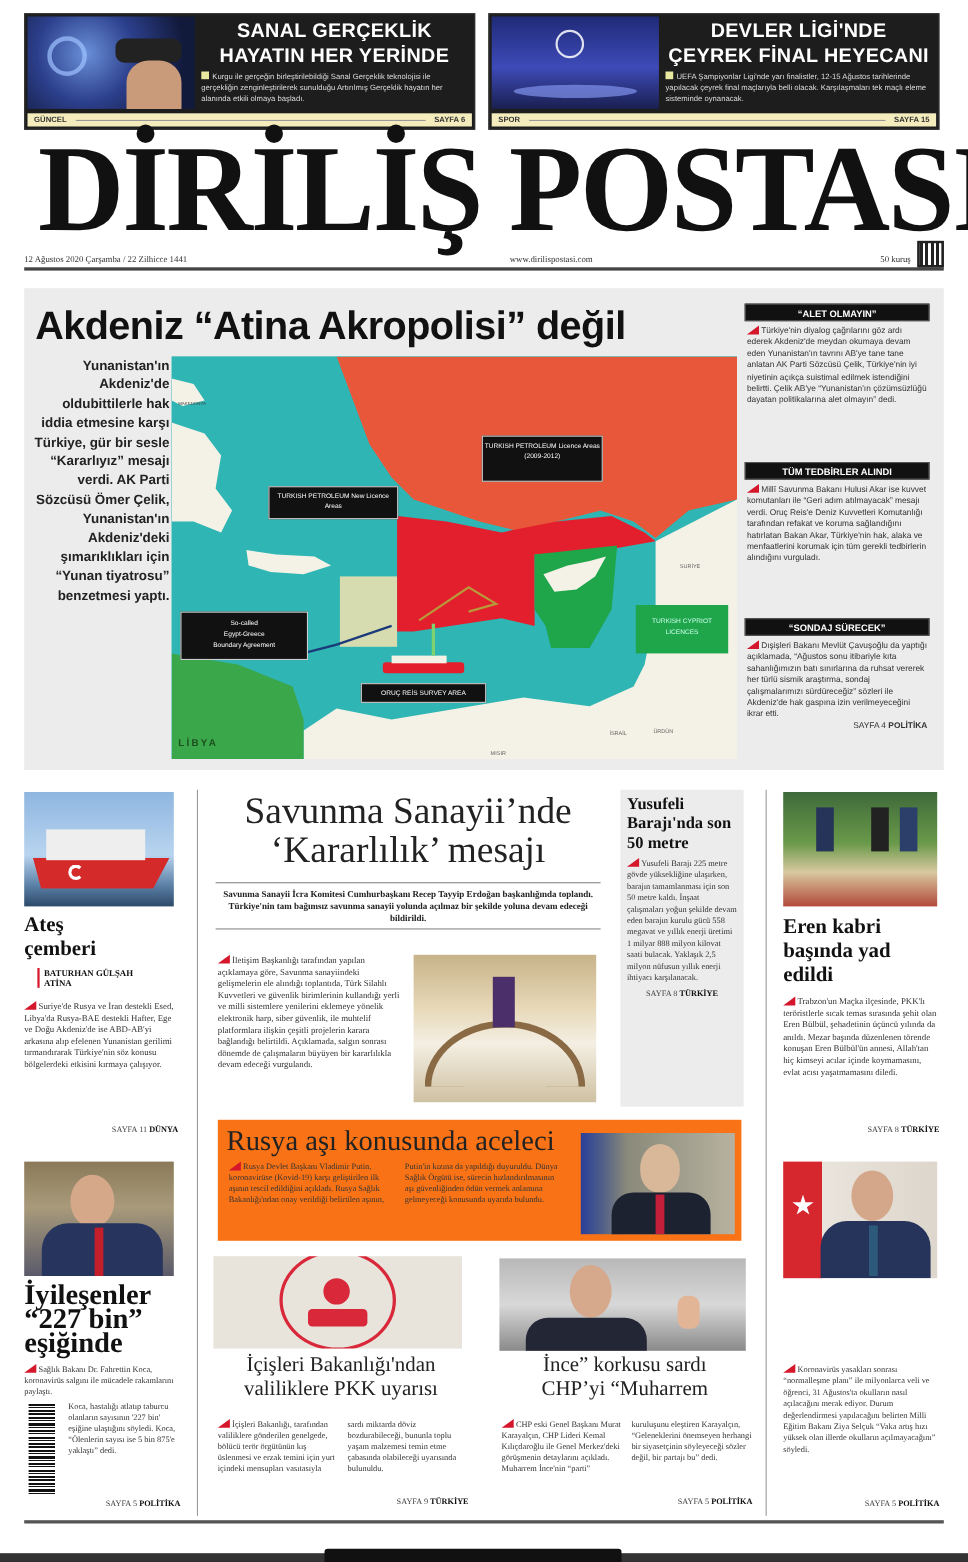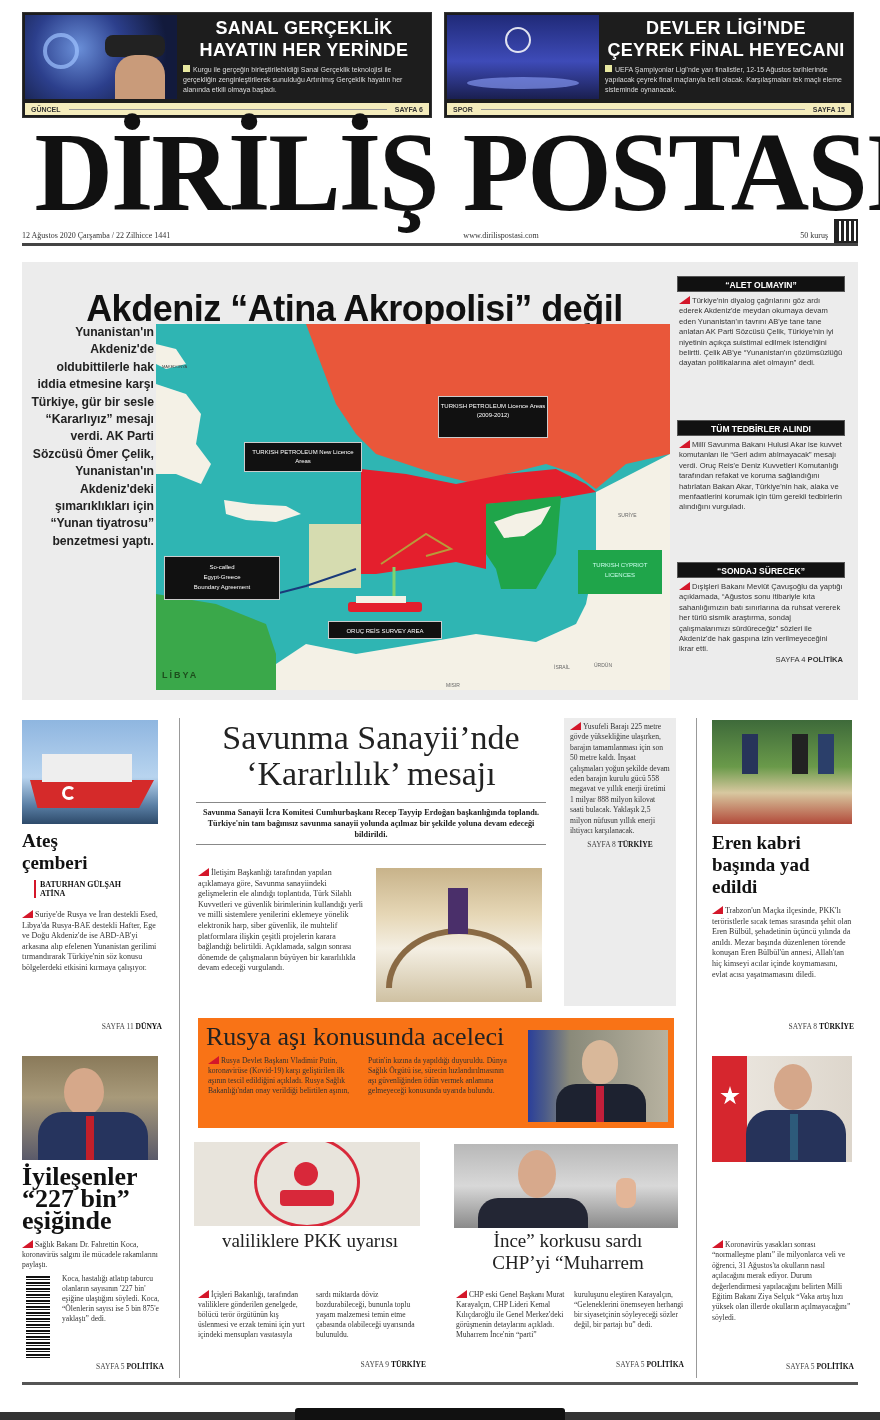--- a/index.html
+++ b/index.html
@@ -9,21 +9,21 @@
 .promo{background:#1d1d1d;border:1px solid #333;color:#fff}
 .promo .img{position:absolute;left:2px;top:2px;width:152px;height:84px}
 .promo h2{position:absolute;left:160px;right:6px;top:4px;font-family:"Liberation Sans",sans-serif;font-weight:900;font-size:18px;line-height:22px;text-align:center;letter-spacing:0.3px}
 .promo p{position:absolute;left:160px;right:6px;top:52px;font-family:"Liberation Sans",sans-serif;font-size:7px;line-height:10px;color:#ddd}
 .promo p .sq{display:inline-block;width:7px;height:7px;background:#e8e8a0;margin-right:3px}
 .promo .foot{position:absolute;left:2px;right:2px;bottom:2px;height:12px;background:#f4ecbc;color:#333;font-family:"Liberation Sans",sans-serif;font-size:7px;font-weight:bold;display:flex;justify-content:space-between;align-items:center;padding:0 6px}
 .promo .foot .line{flex:1;height:1px;background:#999;margin:0 8px}
 .masthead{left:22px;top:118px;width:836px;height:108px;font-family:"Liberation Serif",serif;font-weight:900;font-size:112px;line-height:108px;letter-spacing:-2px;text-align:center;white-space:nowrap;transform:scaleX(0.97)}
 .dateline{left:22px;top:228px;width:836px;height:18px;border-bottom:3px solid #444;font-size:8px;color:#333;display:flex;align-items:center}
 .mainbox{left:22px;top:262px;width:836px;height:438px;background:#ececec}
-.mainbox h1{position:absolute;left:10px;top:25px;width:645px;font-family:"Liberation Sans",sans-serif;font-weight:900;font-size:36px;line-height:44px;text-align:center;letter-spacing:-0.5px;white-space:nowrap}
+.mainbox h1{position:absolute;left:10px;top:12px;width:645px;font-family:"Liberation Sans",sans-serif;font-weight:900;font-size:36px;line-height:44px;letter-spacing:-0.5px;white-space:nowrap}
 .lead{position:absolute;left:6px;top:62px;width:126px;font-family:"Liberation Sans",sans-serif;font-weight:bold;font-size:12.2px;line-height:17.4px;text-align:right;color:#222}
 .map{position:absolute;left:134px;top:62px;width:514px;height:366px;background:#2fb5b3;overflow:hidden}
 .sidebox{position:absolute;left:655px;width:168px}
 .sidebox .bar{background:#111;color:#fff;font-family:"Liberation Sans",sans-serif;font-weight:bold;font-size:8.5px;text-align:center;height:16px;line-height:16px;border:1px solid #555}
 .sidebox p{font-family:"Liberation Sans",sans-serif;font-size:7.6px;line-height:10.4px;color:#333;margin-top:4px;padding:0 2px}
 .tri{display:inline-block;width:0;height:0;border-left:11px solid transparent;border-bottom:8px solid #d4172a;margin-right:2px;vertical-align:-1px}
 .colrule{position:absolute;width:1px;background:#999}
 .hl{font-family:"Liberation Serif",serif;font-weight:bold;color:#111}
 .body{font-family:"Liberation Serif",serif;font-size:8px;line-height:10.6px;color:#333}
 .page{font-family:"Liberation Serif",serif;font-size:7.5px;color:#444;text-align:right}
@@ -165,20 +165,21 @@
   </div>
   <div style="margin:10px 10px 0;border-top:1px solid #888;border-bottom:1px solid #888;padding:4px 6px;text-align:center;font-size:8.2px;line-height:11px;font-weight:bold;color:#222">Savunma Sanayii İcra Komitesi Cumhurbaşkanı Recep Tayyip Erdoğan başkanlığında toplandı. Türkiye'nin tam bağımsız savunma sanayii yolunda açılmaz bir şekilde yoluna devam edeceği bildirildi.</div>
   <div class="body abs" style="left:12px;top:148px;width:170px"><span class="tri"></span><span>İletişim Başkanlığı tarafından yapılan açıklamaya göre, Savunma sanayiindeki gelişmelerin ele alındığı toplantıda, Türk Silahlı Kuvvetleri ve güvenlik birimlerinin kullandığı yerli ve milli sistemlere yenilerini eklemeye yönelik elektronik harp, siber güvenlik, ile muhtelif platformlara ilişkin çeşitli projelerin karara bağlandığı belirtildi. Açıklamada, salgın sonrası dönemde de çalışmaların büyüyen bir kararlılıkla devam edeceği vurgulandı.</span></div>
   <div class="photo" style="left:190px;top:148px;width:166px;height:134px;background:linear-gradient(180deg,#c8b38a 0%,#e6d7b6 35%,#f4efe3 60%,#cfc1a2 100%)">
     <div style="position:absolute;left:10px;top:60px;width:146px;height:60px;border:6px solid #8a6a44;border-radius:50% 50% 0 0 / 100% 100% 0 0;border-bottom:none"></div>
     <div style="position:absolute;left:72px;top:20px;width:20px;height:46px;background:#4a2f6a"></div>
   </div>
 </div>
 
 <div class="abs" style="left:564px;top:718px;width:112px;height:288px;background:#ececec">
+  <div class="hl" style="padding:4px 6px 0;font-size:15px;line-height:18px">Yusufeli Barajı'nda son 50 metre</div>
   <div class="body" style="padding:4px 6px 0;font-size:7.6px;line-height:10.4px"><span class="tri"></span><span>Yusufeli Barajı 225 metre gövde yüksekliğine ulaşırken, barajın tamamlanması için son 50 metre kaldı. İnşaat çalışmaları yoğun şekilde devam eden barajın kurulu gücü 558 megavat ve yıllık enerji üretimi 1 milyar 888 milyon kilovat saati bulacak. Yaklaşık 2,5 milyon nüfusun yıllık enerji ihtiyacı karşılanacak.</span></div>
   <div class="page" style="text-align:center;padding-top:4px"><span>SAYFA 8</span> <b>TÜRKİYE</b></div>
 </div>
 
 <div class="abs" style="left:712px;top:720px;width:144px;height:320px">
   <div class="photo" style="left:0;top:0;width:140px;height:104px;background:linear-gradient(180deg,#3e6a3a 0%,#6a9a4a 45%,#d8c8a0 70%,#b24a3a 100%)">
     <div style="position:absolute;left:30px;top:14px;width:16px;height:40px;background:#27345a"></div>
     <div style="position:absolute;left:80px;top:14px;width:16px;height:40px;background:#222"></div>
     <div style="position:absolute;left:106px;top:14px;width:16px;height:40px;background:#2b3f6a"></div>
   </div>
@@ -215,20 +216,21 @@
   <div class="page abs" style="top:306px;width:142px"><span>SAYFA 5</span> <b>POLİTİKA</b></div>
 </div>
 
 <div class="abs" style="left:194px;top:1142px;width:240px;height:236px">
   <div class="photo" style="left:0;top:0;width:226px;height:84px;background:#e8e4dc">
     <div style="position:absolute;left:60px;top:-6px;width:106px;height:92px;border:3px solid #d8283a;border-radius:50%"></div>
     <div style="position:absolute;left:100px;top:20px;width:24px;height:24px;background:#d8283a;border-radius:50%"></div>
     <div style="position:absolute;left:86px;top:48px;width:54px;height:16px;background:#d8283a;border-radius:4px"></div>
   </div>
   <div style="position:absolute;top:88px;width:232px;text-align:center;font-size:19px;line-height:22px;color:#222">
+    <div>İçişleri Bakanlığı'ndan</div>
     <div>valiliklere PKK uyarısı</div>
   </div>
   <div class="body abs" style="left:4px;top:148px;width:110px;font-size:7.6px;line-height:10px"><span class="tri"></span><span>İçişleri Bakanlığı, tarafından valiliklere gönderilen genelgede, bölücü terör örgütünün kış üslenmesi ve erzak temini için yurt içindeki mensupları vasıtasıyla</span></div>
   <div class="body abs" style="left:122px;top:148px;width:110px;font-size:7.6px;line-height:10px">sardı miktarda döviz bozdurabileceği, bununla toplu yaşam malzemesi temin etme çabasında olabileceği uyarısında bulunuldu.</div>
   <div class="page abs" style="left:122px;top:218px;width:110px"><span>SAYFA 9</span> <b>TÜRKİYE</b></div>
 </div>
 
 <div class="abs" style="left:452px;top:1142px;width:240px;height:236px">
   <div class="photo" style="left:2px;top:2px;width:224px;height:84px;background:linear-gradient(180deg,#b8b8b8 0%,#d8d8d8 50%,#8a8a8a 100%)">
     <div style="position:absolute;left:64px;top:6px;width:38px;height:48px;background:#d7a98c;border-radius:50%"></div>

